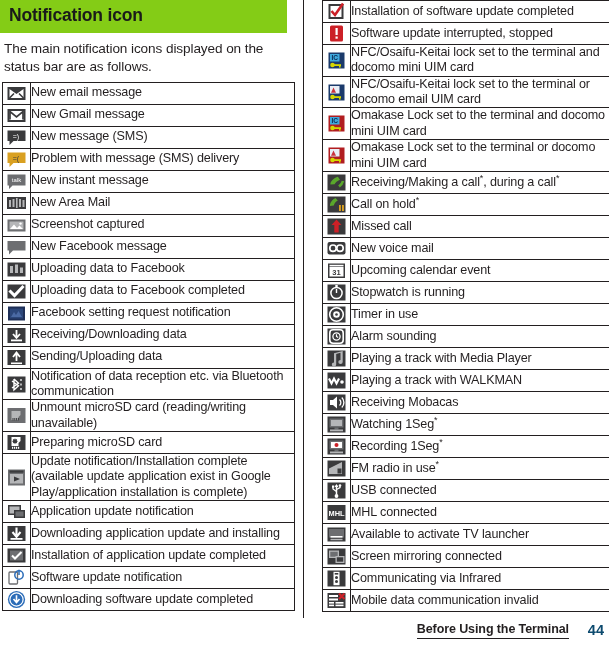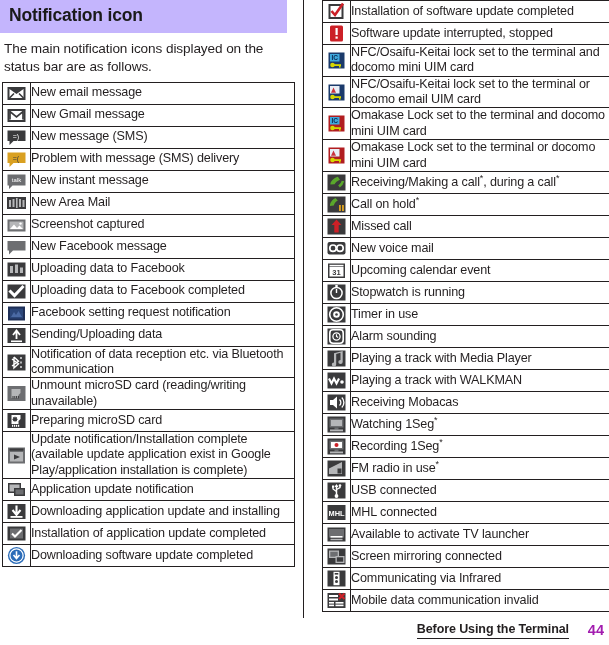--- a/index.html
+++ b/index.html
@@ -36,21 +36,21 @@
   
   .col-divider {
     position: absolute;
     left: 303px;
     top: 0;
     width: 1px;
     height: 618px;
     background: #231f20;
   }
   .section-head {
-    background: #c4b5fd;
+    background: #84cc16;
     color: #1a1a1a;
     font-size: 17.5px;
     font-weight: bold;
     line-height: 1;
     padding: 7px 0 8px 9px;
     width: 287px;
     box-sizing: border-box;
     letter-spacing: -0.2px;
   }
   .intro {
@@ -116,21 +116,21 @@
     border-bottom: 1.6px solid #231f20;
     padding-bottom: 2px;
     letter-spacing: -0.1px;
   }
   .footer-page {
     position: absolute;
     right: 5px;
     bottom: 3px;
     font-size: 14.5px;
     font-weight: bold;
-    color: #a21caf;
+    color: #0c4a6e;
   }
 </style>
 </head>
 <body>
 
 <div class="page">
 
   <div class="col-divider"></div>
 
   <div class="col-left">
@@ -226,20 +226,28 @@
             <td class="iconcell"><span class="ico"><svg width="21" height="21" viewBox="0 0 21 21">
                   <rect x="2" y="3.5" width="17" height="14" fill="#1e2f57"></rect>
                   <rect x="4" y="5.5" width="13" height="10" fill="#2f4b80" opacity="0.85"></rect>
                   <path d="M5 14 l3-5 2 3 2.5-4 3.5 6z" fill="#4f6ea8" opacity="0.9"></path>
                 </svg></span></td>
             <td class="labelcell">Facebook setting request notification</td>
           </tr>
           <tr>
             <td class="iconcell"><span class="ico"><svg width="21" height="21" viewBox="0 0 21 21">
                   <rect x="1.5" y="3" width="18" height="15" fill="#3a3a3c"></rect>
+                  <path d="M10.5 5 L10.5 11.5 M7 9 L10.5 13 L14 9" stroke="#ffffff" stroke-width="1.8" fill="none"></path>
+                  <rect x="5" y="14.5" width="11" height="1.8" fill="#ffffff"></rect>
+                </svg></span></td>
+            <td class="labelcell">Receiving/Downloading data</td>
+          </tr>
+          <tr>
+            <td class="iconcell"><span class="ico"><svg width="21" height="21" viewBox="0 0 21 21">
+                  <rect x="1.5" y="3" width="18" height="15" fill="#3a3a3c"></rect>
                   <path d="M10.5 14 L10.5 6.5 M7 10 L10.5 5.5 L14 10" stroke="#ffffff" stroke-width="1.8" fill="none"></path>
                   <rect x="5" y="15.5" width="11" height="1.6" fill="#ffffff"></rect>
                 </svg></span></td>
             <td class="labelcell">Sending/Uploading data</td>
           </tr>
           <tr>
             <td class="iconcell"><span class="ico"><svg width="21" height="21" viewBox="0 0 21 21">
                   <rect x="1.5" y="2.5" width="18" height="16" fill="#3a3a3c"></rect>
                   <path d="M8 5 L8 16 L12.5 11.8 L6 7 M6 14 L12.5 9.2 L8 5" stroke="#ffffff" stroke-width="1.4" fill="none"></path>
                   <g fill="#b5b6b8">
@@ -303,20 +311,28 @@
                 </svg></span></td>
             <td class="labelcell">Downloading application update and installing</td>
           </tr>
           <tr>
             <td class="iconcell"><span class="ico"><svg width="21" height="21" viewBox="0 0 21 21">
                   <rect x="1.5" y="3.5" width="18" height="14" fill="#3a3a3c"></rect>
                   <rect x="4" y="5.5" width="13" height="10" fill="#6d6e71"></rect>
                   <path d="M6 10.5 L9 13.5 L15.5 7" stroke="#ffffff" stroke-width="2.1" fill="none"></path>
                 </svg></span></td>
             <td class="labelcell">Installation of application update completed</td>
+          </tr>
+          <tr>
+            <td class="iconcell"><span class="ico"><svg width="21" height="21" viewBox="0 0 21 21">
+                  <rect x="3" y="5" width="8.5" height="12" rx="1" fill="#ffffff" stroke="#6d6e71" stroke-width="1.3"></rect>
+                  <circle cx="13" cy="8" r="4.2" fill="none" stroke="#2b6cb8" stroke-width="1.5"></circle>
+                  <path d="M13 2.8 L13 8" stroke="#2b6cb8" stroke-width="1.5"></path>
+                </svg></span></td>
+            <td class="labelcell">Software update notification</td>
           </tr>
           <tr>
             <td class="iconcell"><span class="ico"><svg width="21" height="21" viewBox="0 0 21 21">
                   <circle cx="10.5" cy="10.5" r="8.6" fill="#2b6cb8"></circle>
                   <circle cx="10.5" cy="10.5" r="6.6" fill="none" stroke="#ffffff" stroke-width="1.2"></circle>
                   <path d="M10.5 6.3 L10.5 12.6 M7.5 10 L10.5 13.6 L13.5 10" stroke="#ffffff" stroke-width="1.6" fill="none"></path>
                 </svg></span></td>
             <td class="labelcell">Downloading software update completed</td>
           </tr>
         </tbody>

